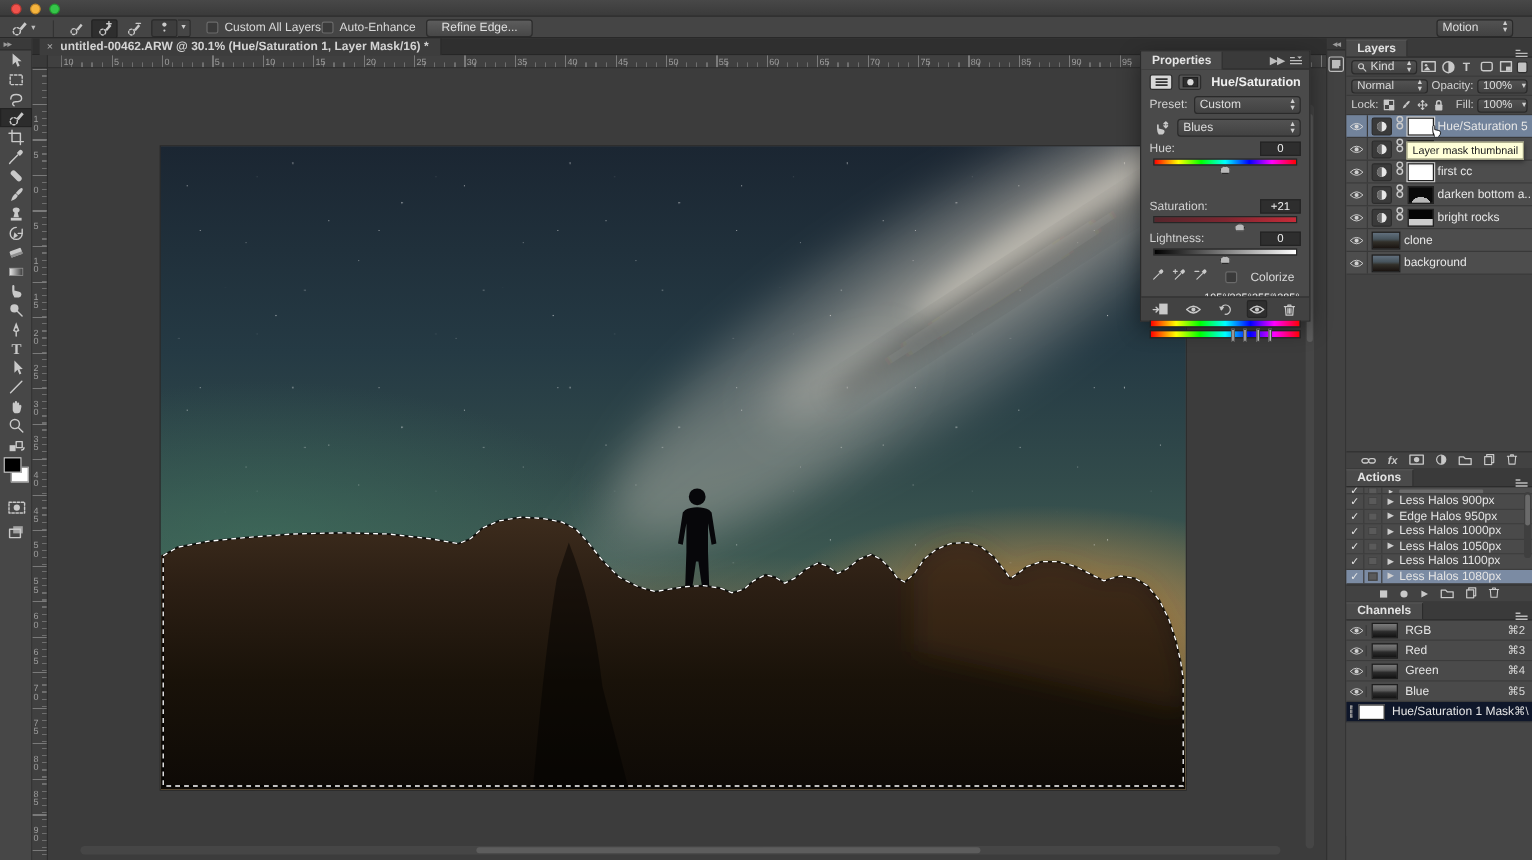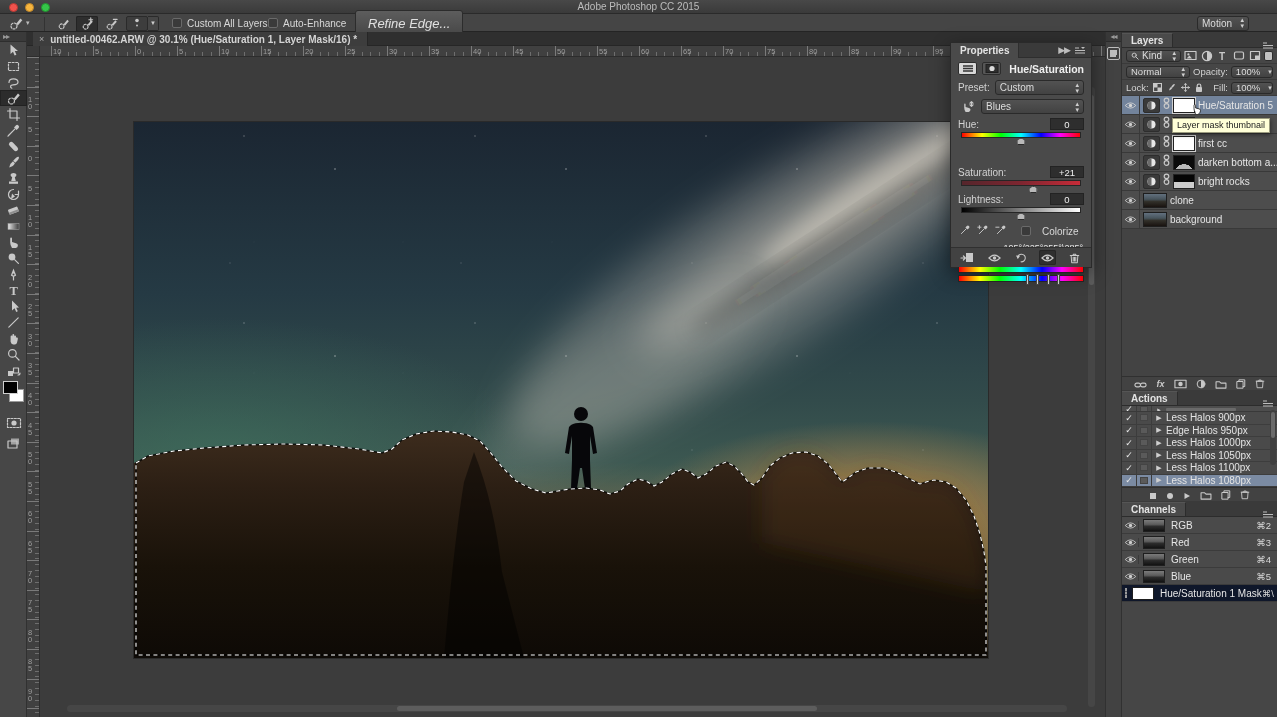--- a/index.html
+++ b/index.html
@@ -14,21 +14,21 @@
   .tl.grn { left:41px; background:#35c649; border:1px solid #22962f; }
   .wintitle { position:absolute; left:0; right:0; top:1px; text-align:center; font-size:10px; color:#bdbdbd; }
 
   
   .optionsbar { position:absolute; top:14px; left:0; right:0; height:18px; background:#454545; border-bottom:1px solid #242424; }
   .ob-item { position:absolute; top:0; height:18px; display:flex; align-items:center; }
   .mode-btn { width:22px; height:16px; margin-top:1px; display:flex; align-items:center; justify-content:center; border-radius:2px; }
   .mode-btn.pressed { background:#2e2e2e; box-shadow:inset 0 0 0 1px #232323; }
   .checkbox { width:10px; height:10px; background:#3a3a3a; border:1px solid #6a6a6a; border-radius:2px; margin-right:5px; }
   .cb-label { font-size:10px; color:#d8d8d8; }
-  .btn { background:linear-gradient(#5d5d5d,#474747); border:1px solid #2c2c2c; border-radius:3px; font-size:13px; color:#e0e0e0; padding:12px 12px; height:15px; display:flex; align-items:center;font-style:italic; }
+  .btn { background:linear-gradient(#5d5d5d,#474747); border:1px solid #2c2c2c; border-radius:3px; font-size:10px; color:#e0e0e0; padding:1px 12px; height:15px; display:flex; align-items:center; }
   .selectbox { background:linear-gradient(#525252,#424242); border:1px solid #2a2a2a; border-radius:3px; font-size:10px; color:#dcdcdc; height:15px; display:flex; align-items:center; padding:0 4px; position:relative; }
   .sel-arrows { margin-left:auto; padding-left:8px; font-size:7px; line-height:6px; color:#cfcfcf; letter-spacing:0; }
   .vsep { width:1px; height:14px; background:#333; margin-top:2px; }
 
   
   .toolstrip { position:absolute; top:32px; left:0; bottom:0; width:27px; background:#474747; border-right:1px solid #313131; }
   .ts-head { height:10px; background:#3a3a3a; color:#9a9a9a; font-size:8px; text-align:left; padding-left:3px; line-height:9px; letter-spacing:-1px; border-bottom:1px solid #2e2e2e; }
   .tool { width:27px; height:16px; display:flex; align-items:center; justify-content:center; }
   .tool.active { background:#2c2c2c; box-shadow:inset 0 0 0 1px #222; }
   .ic { stroke:#c9c9c9; fill:none; stroke-width:1.2; stroke-linecap:round; stroke-linejoin:round; }
@@ -171,21 +171,20 @@
   .eye-svg { display:block; }
   .cursor-hand { position:absolute; z-index:40; }
 </style>
 </head>
 <body>
 
 <div class="titlebar">
   <span class="tl red"></span>
   <span class="tl yel"></span>
   <span class="tl grn"></span>
-  <div class="wintitle">Adobe Photoshop CC 2015</div>
 </div>
 
 <div class="optionsbar">
   <div class="ob-item" style="left:8px;">
     <svg width="16" height="15" viewBox="0 0 15 15">
         <circle class="ic" cx="5.5" cy="10" r="3" stroke-dasharray="2 1.5"></circle>
         <path class="icf" d="M7.5 8 L12 2.5 L13.8 4.3 L9.5 9.2 Z"></path>
       </svg>
     <span style="font-size:7px;color:#bbb;margin-left:2px;">▾</span>
   </div>
@@ -227,21 +226,21 @@
     <span class="checkbox"></span>
     <span class="cb-label">Custom All Layers</span>
   </div>
   <div class="ob-item" style="left:268px;">
     <span class="checkbox"></span>
     <span class="cb-label">Auto-Enhance</span>
   </div>
   <div class="ob-item" style="left:355px;">
     <button class="btn">Refine Edge...</button>
   </div>
-  <div class="ob-item" style="left:1197px;width:52px;">
+  <div class="ob-item" style="left:1197px;width:64px;">
     <div class="selectbox" style="width:72px;">
       <span>Motion</span>
       <span class="sel-arrows">▴<br>▾</span>
     </div>
   </div>
 </div>
 
 <div class="toolstrip">
   <div class="ts-head">▸▸</div>
   <div class="tool">

